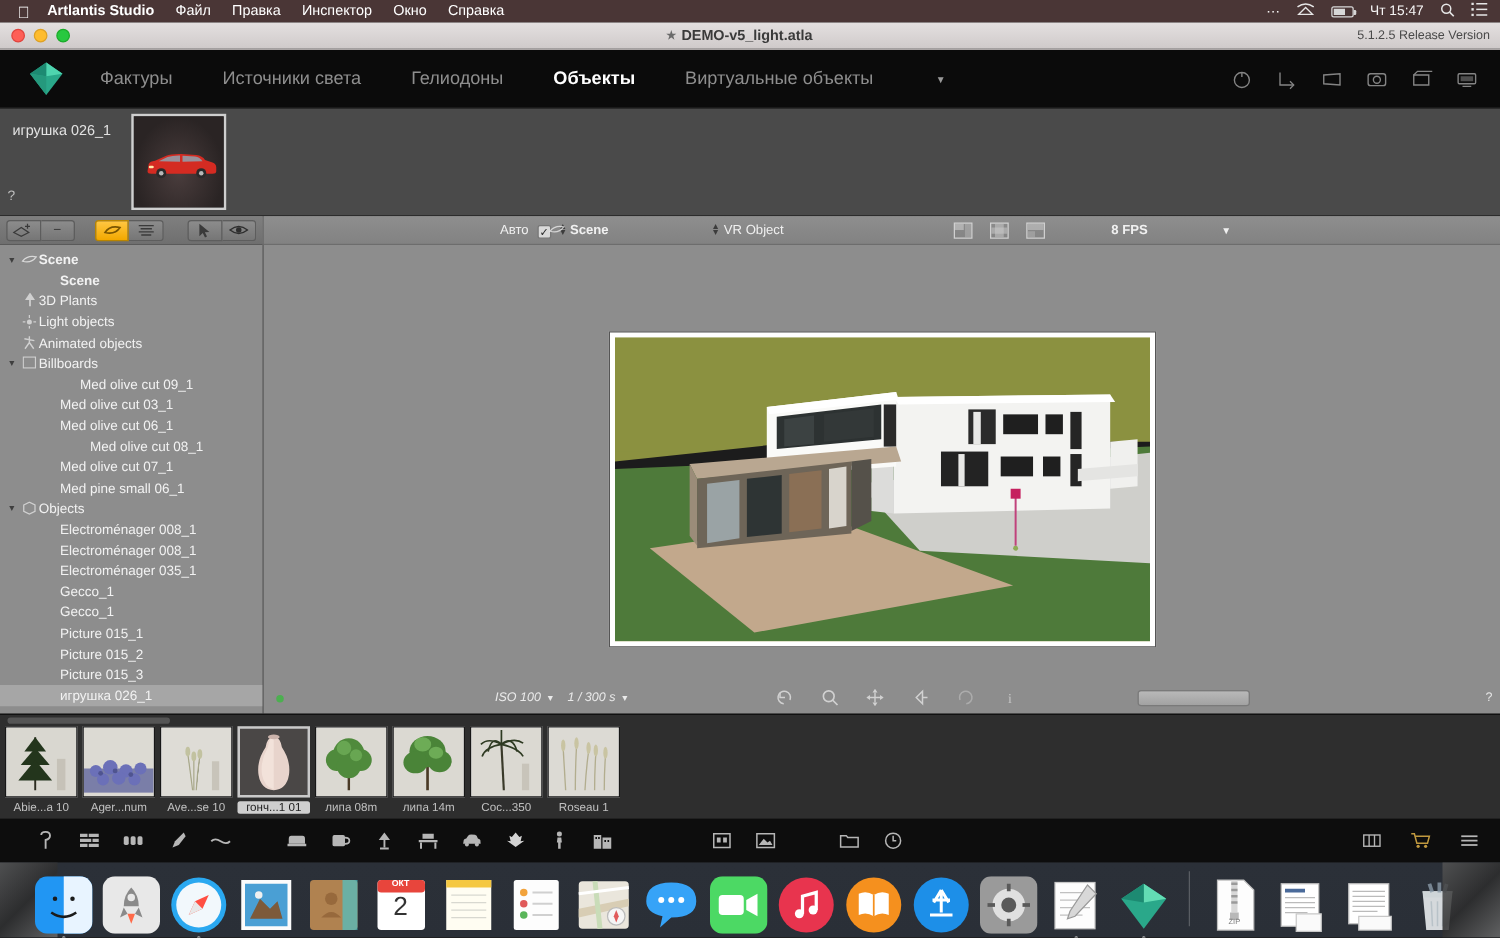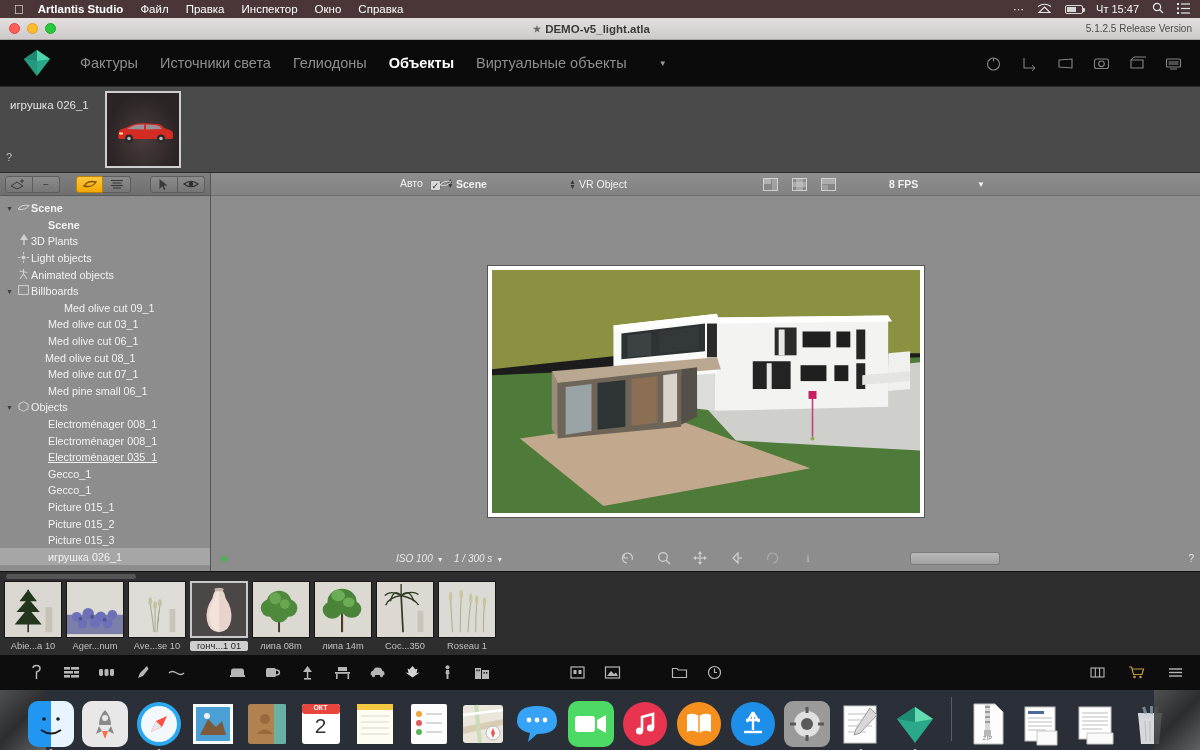--- a/index.html
+++ b/index.html
@@ -49,21 +49,21 @@
   .ver{ position:absolute; right:8px; font-size:10px; color:#4a4a4a; }
 
   
   .navbar{
     position:absolute; left:0; top:40px; width:1200px; height:47px;
     background:#0b0b0b; display:flex; align-items:center;
     border-bottom:1px solid #2a2a2a;
   }
   .logo{ width:34px;height:30px; margin-left:20px; position:relative;}
   .logo svg{ display:block; }
-  .navtabs{ display:flex; align-items:center; margin-left:26px; gap:22px;justify-content:flex-end; }
+  .navtabs{ display:flex; align-items:center; margin-left:26px; gap:40px;justify-content:flex-end; }
   .navtab{ color:#8e8e8e; font-size:14.5px; white-space:nowrap; }
   .navtab.active{ color:#fff; font-weight:bold; }
   .navcaret{ color:#9a9a9a; font-size:8px; margin-left:10px; }
   .navicons{ margin-left:auto; display:flex; align-items:center; gap:19px; padding-right:18px;}
   .nicon{ width:17px;height:17px; opacity:.62; }
 
   
   .inspector{
     position:absolute; left:0; top:87px; width:1200px; height:86px;
     background:#4a4a4a;
@@ -522,21 +522,21 @@
         </div>
         <div class="trow" style="padding-left: 64px;">
           <span>Med olive cut 09_1</span>
         </div>
         <div class="trow" style="padding-left: 48px;">
           <span>Med olive cut 03_1</span>
         </div>
         <div class="trow" style="padding-left: 48px;">
           <span>Med olive cut 06_1</span>
         </div>
-        <div class="trow" style="padding-left: 45px;">
+        <div class="trow" style="padding-left: 72px;">
           <span>Med olive cut 08_1</span>
         </div>
         <div class="trow" style="padding-left: 48px;">
           <span>Med olive cut 07_1</span>
         </div>
         <div class="trow" style="padding-left: 48px;">
           <span>Med pine small 06_1</span>
         </div>
         <div class="trow">
           <span class="tri">▼</span>
@@ -544,21 +544,21 @@
               <path d="M1 3 L5.5 0.8 L10 3 L10 8 L5.5 10.2 L1 8 Z" fill="none" stroke="#d0d0d0" stroke-width="1"></path>
             </svg></span>
           <span>Objects</span>
         </div>
         <div class="trow" style="padding-left: 48px;">
           <span>Electroménager 008_1</span>
         </div>
         <div class="trow" style="padding-left: 48px;">
           <span>Electroménager 008_1</span>
         </div>
-        <div class="trow" style="padding-left: 48px; text-decoration: underline;">
+        <div class="trow" style="padding-left: 48px;">
           <span>Electroménager 035_1</span>
         </div>
         <div class="trow" style="padding-left: 48px;">
           <span>Gecco_1</span>
         </div>
         <div class="trow" style="padding-left: 48px;">
           <span>Gecco_1</span>
         </div>
         <div class="trow" style="padding-left: 48px;">
           <span>Picture 015_1</span>

